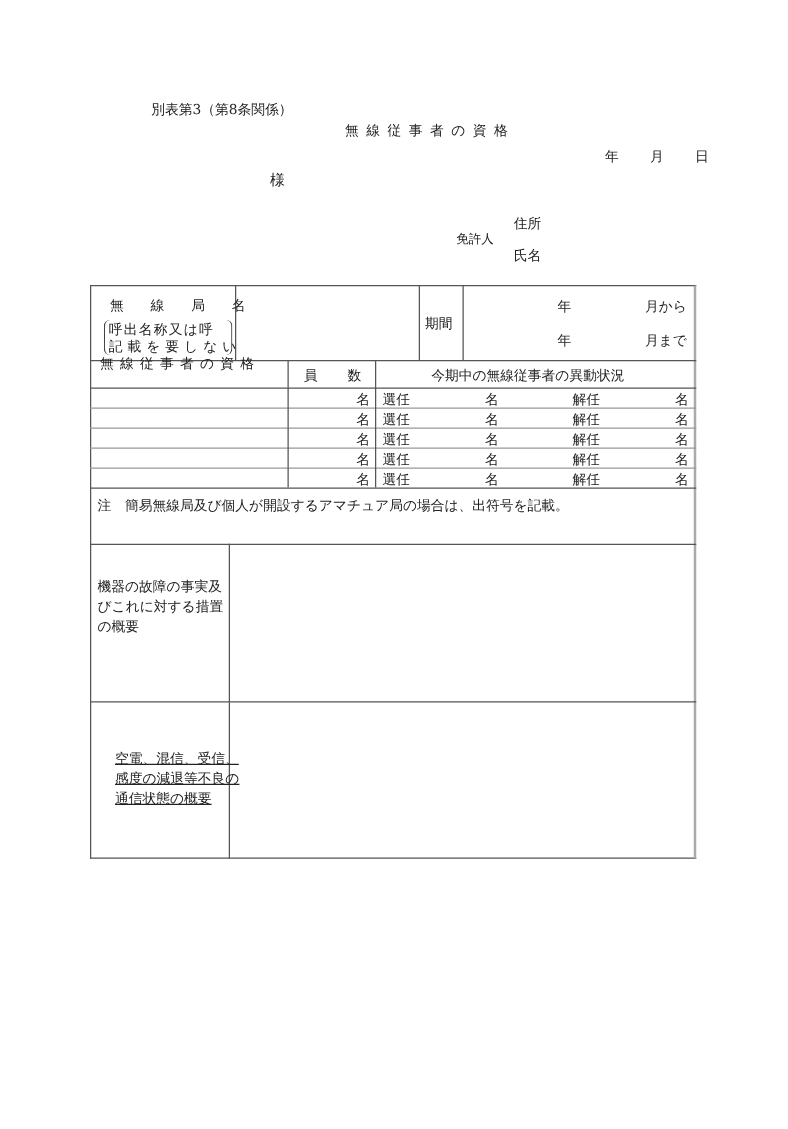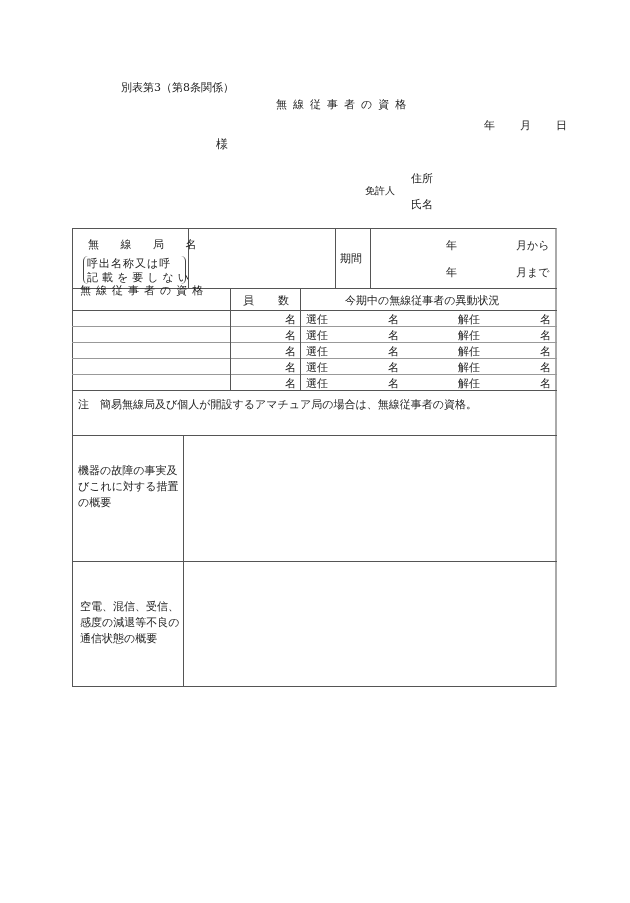--- a/index.html
+++ b/index.html
@@ -110,18 +110,18 @@
   <div class="cell" style="left:540px; top:360px;">名</div>
 </div>
 <div>
   <div class="cell" style="left:285px; top:376px;">名</div>
   <div class="cell" style="left:306px; top:376px;">選任</div>
   <div class="cell" style="left:388px; top:376px;">名</div>
   <div class="cell" style="left:458px; top:376px;">解任</div>
   <div class="cell" style="left:540px; top:376px;">名</div>
 </div>
 
-<div class="cell note">注　簡易無線局及び個人が開設するアマチュア局の場合は、無線従事者の資格。</div>
+<div class="cell note">注　簡易無線局及び個人が開設するアマチュア局の場合は、出符号を記載。</div>
 
 <div class="multi" style="left:78px; top:462px;font-family:Liberation Serif, serif;">機器の故障の事実及びこれに対する措置の概要</div>
 <div class="abs" style="left:184px; top:436px; width:372px; height:124px;"></div>
-<div class="multi" style="left:80px; top:599px;">空電、混信、受信、感度の減退等不良の通信状態の概要</div>
+<div class="multi" style="left:92px; top:599px;text-decoration:underline;">空電、混信、受信、感度の減退等不良の通信状態の概要</div>
 <div class="abs" style="left:184px; top:562px; width:372px; height:124px;"></div>
 
 </body></html>

